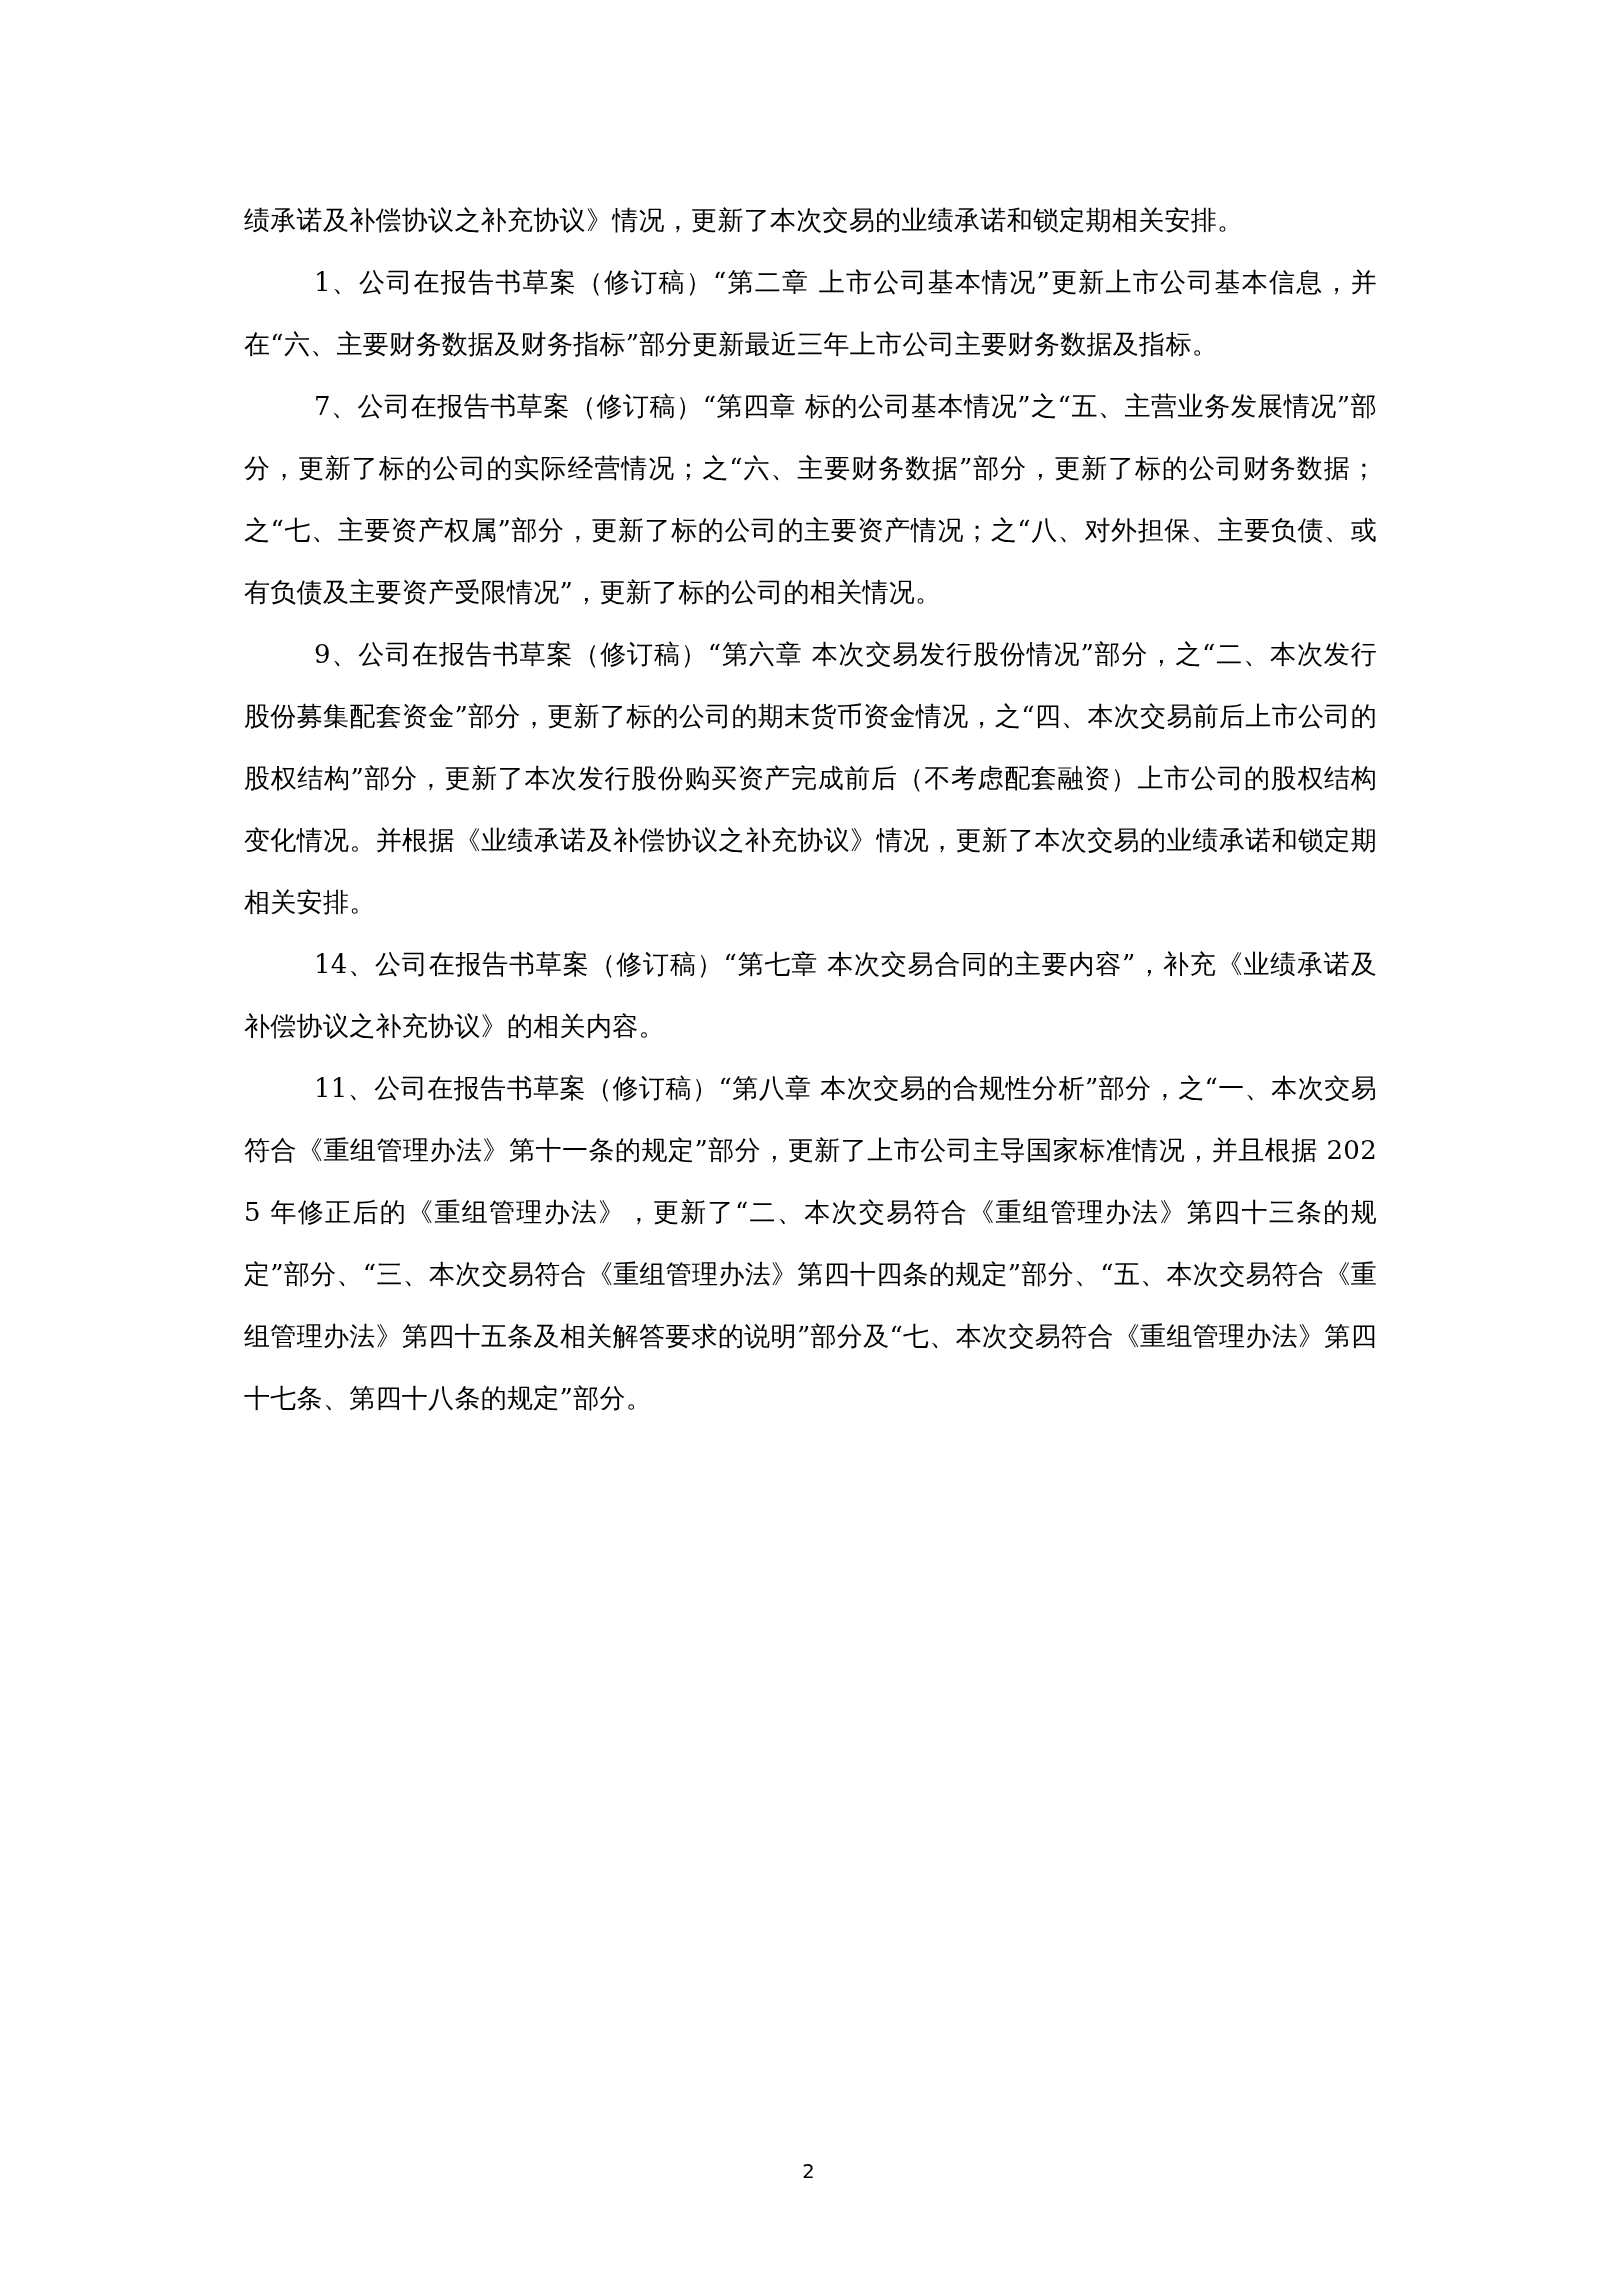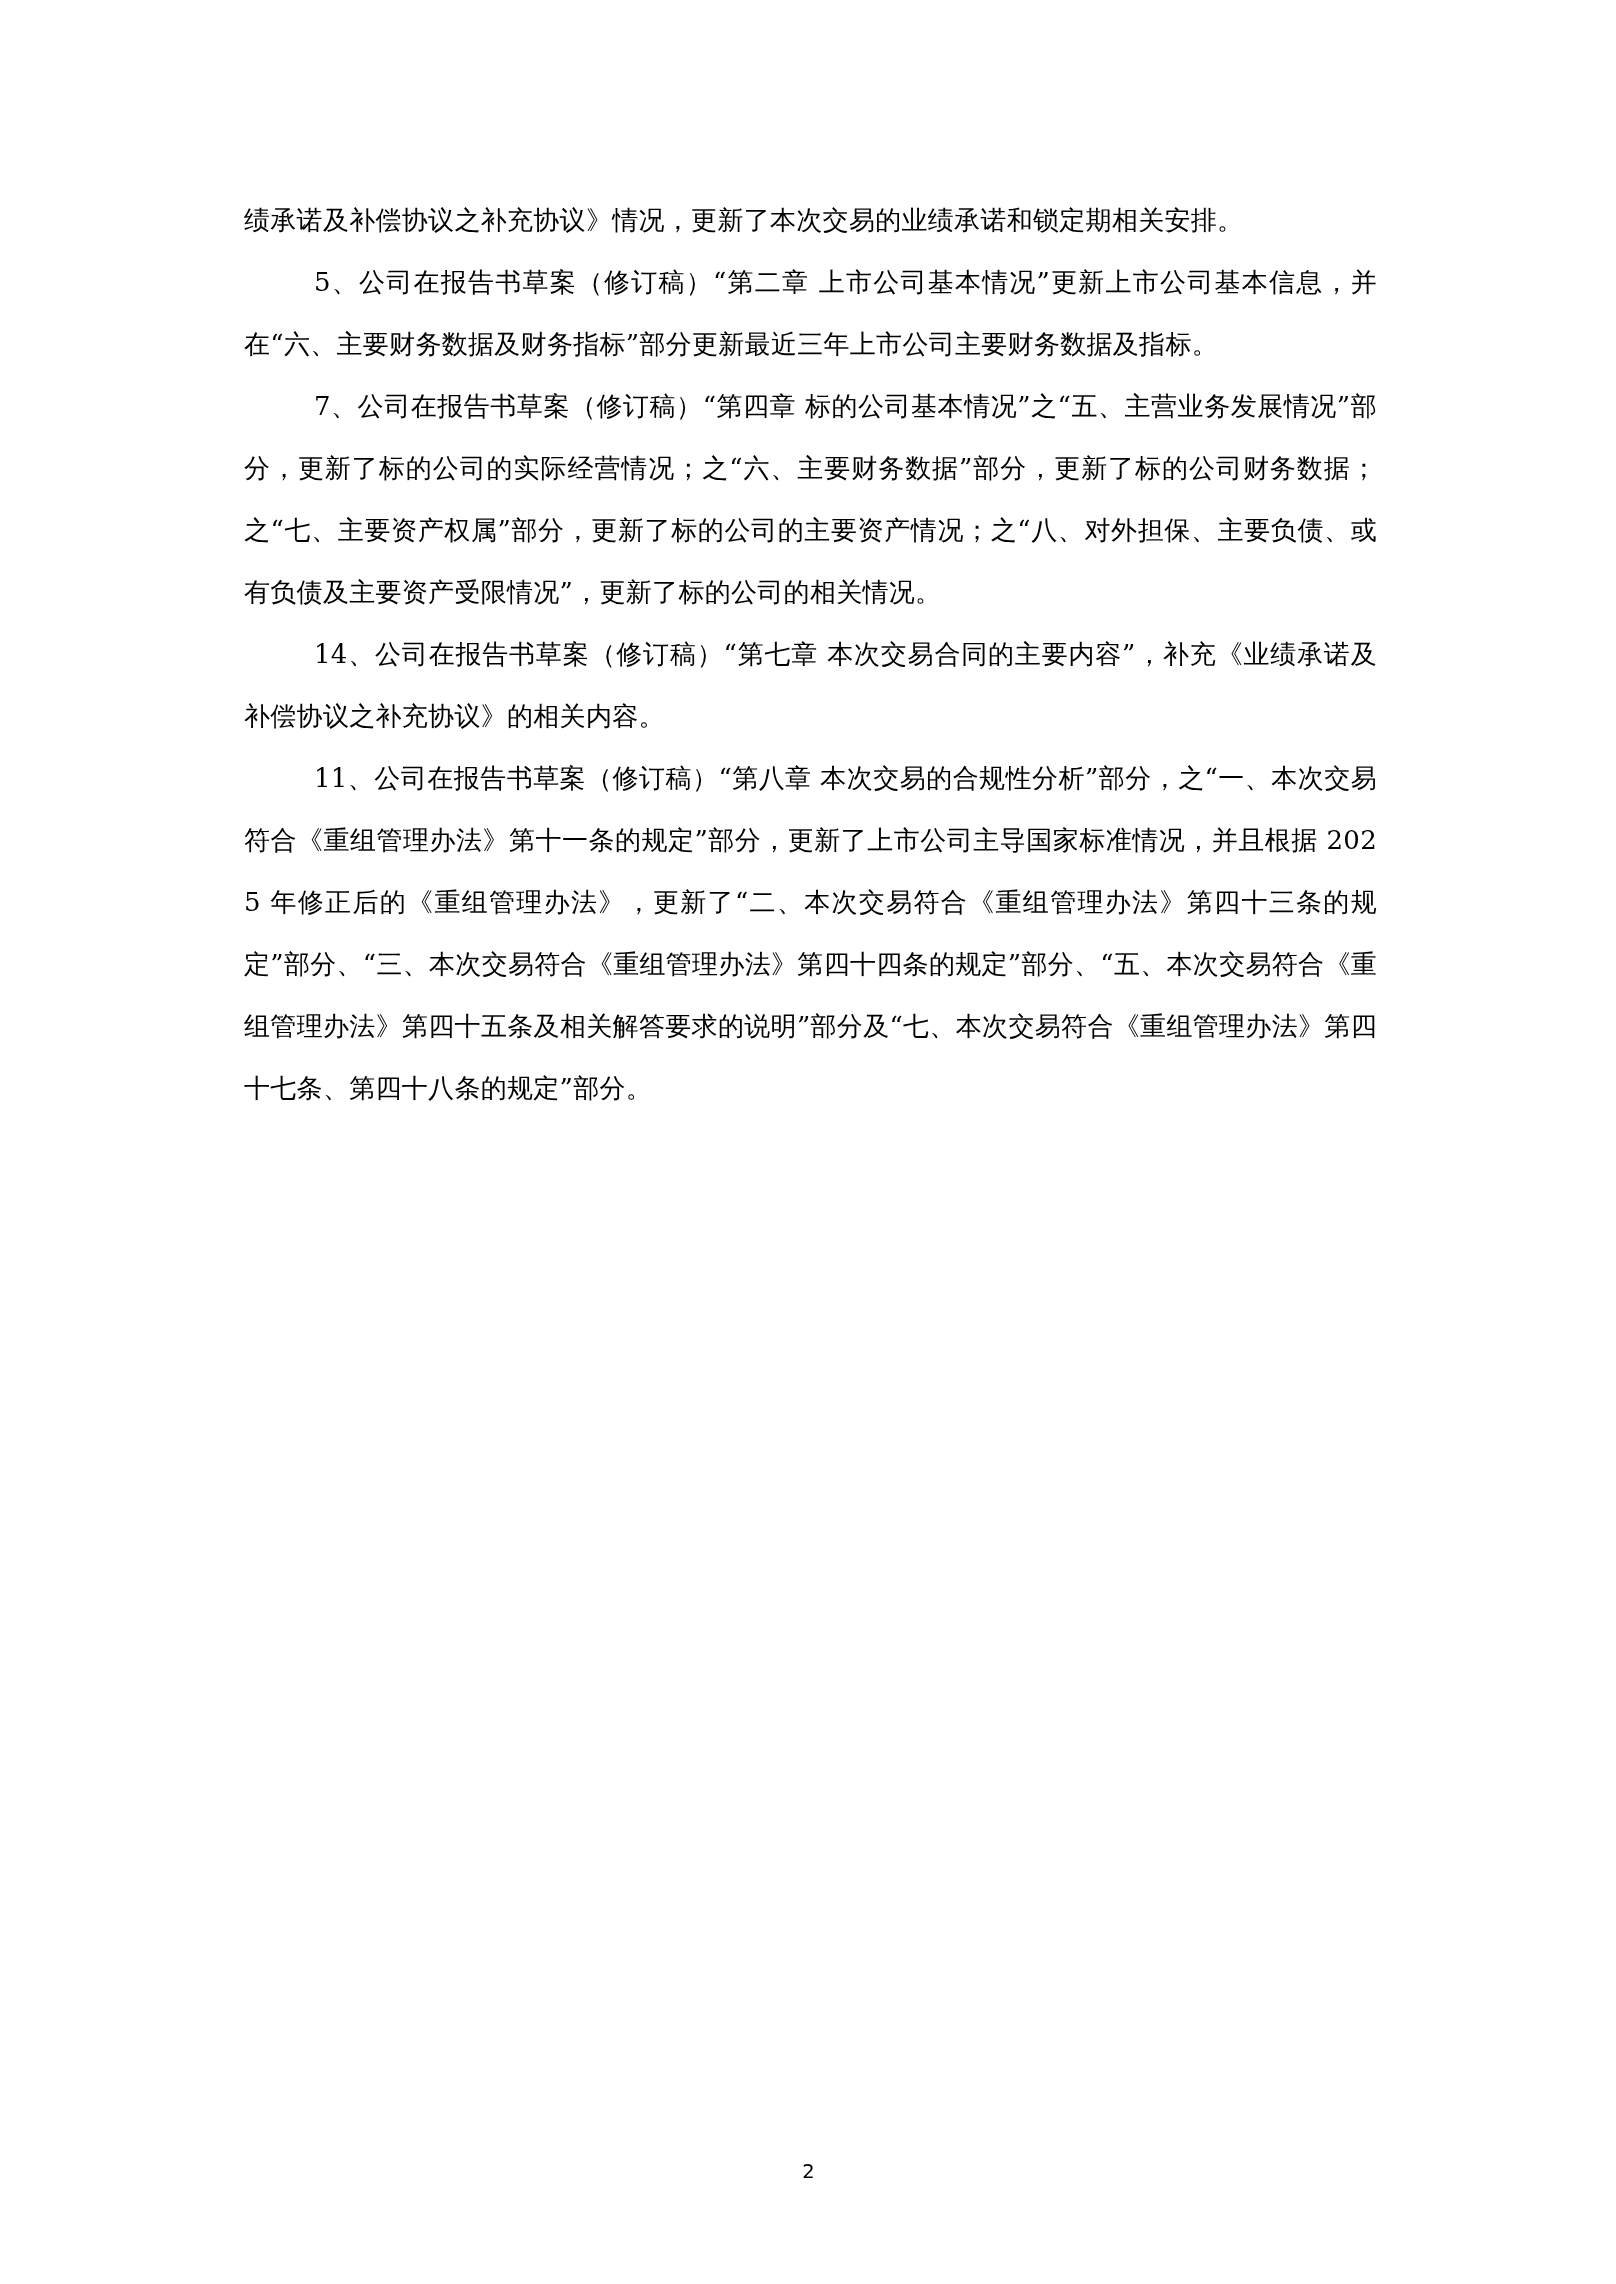--- a/index.html
+++ b/index.html
@@ -42,20 +42,21 @@
       font-family: "DejaVu Sans", "Liberation Sans", sans-serif;
       font-size: 19.5px;
       color: #000000;
     }
   </style>
 </head>
 <body>
 
 <div class="page">
   <p class="para">绩承诺及补偿协议之补充协议》情况，更新了本次交易的业绩承诺和锁定期相关安排。</p>
-  <p class="para indent">5、公司在报告书草案（修订稿）“第二章  上市公司基本情况”更新上市公司基本信息，并在“六、主要财务数据及财务指标”部分更新最近三年上市公司主要财务数据及指标。</p>
+  <p class="para indent">1、公司在报告书草案（修订稿）“第二章  上市公司基本情况”更新上市公司基本信息，并在“六、主要财务数据及财务指标”部分更新最近三年上市公司主要财务数据及指标。</p>
   <p class="para indent">7、公司在报告书草案（修订稿）“第四章  标的公司基本情况”之“五、主营业务发展情况”部分，更新了标的公司的实际经营情况；之“六、主要财务数据”部分，更新了标的公司财务数据；之“七、主要资产权属”部分，更新了标的公司的主要资产情况；之“八、对外担保、主要负债、或有负债及主要资产受限情况”，更新了标的公司的相关情况。</p>
+  <p class="para indent">9、公司在报告书草案（修订稿）“第六章  本次交易发行股份情况”部分，之“二、本次发行股份募集配套资金”部分，更新了标的公司的期末货币资金情况，之“四、本次交易前后上市公司的股权结构”部分，更新了本次发行股份购买资产完成前后（不考虑配套融资）上市公司的股权结构变化情况。并根据《业绩承诺及补偿协议之补充协议》情况，更新了本次交易的业绩承诺和锁定期相关安排。</p>
   <p class="para indent">14、公司在报告书草案（修订稿）“第七章  本次交易合同的主要内容”，补充《业绩承诺及补偿协议之补充协议》的相关内容。</p>
   <p class="para indent">11、公司在报告书草案（修订稿）“第八章  本次交易的合规性分析”部分，之“一、本次交易符合《重组管理办法》第十一条的规定”部分，更新了上市公司主导国家标准情况，并且根据 2025 年修正后的《重组管理办法》，更新了“二、本次交易符合《重组管理办法》第四十三条的规定”部分、“三、本次交易符合《重组管理办法》第四十四条的规定”部分、“五、本次交易符合《重组管理办法》第四十五条及相关解答要求的说明”部分及“七、本次交易符合《重组管理办法》第四十七条、第四十八条的规定”部分。</p>
 </div>
 
 <div class="page-number">2</div>
 
 
 </body></html>

